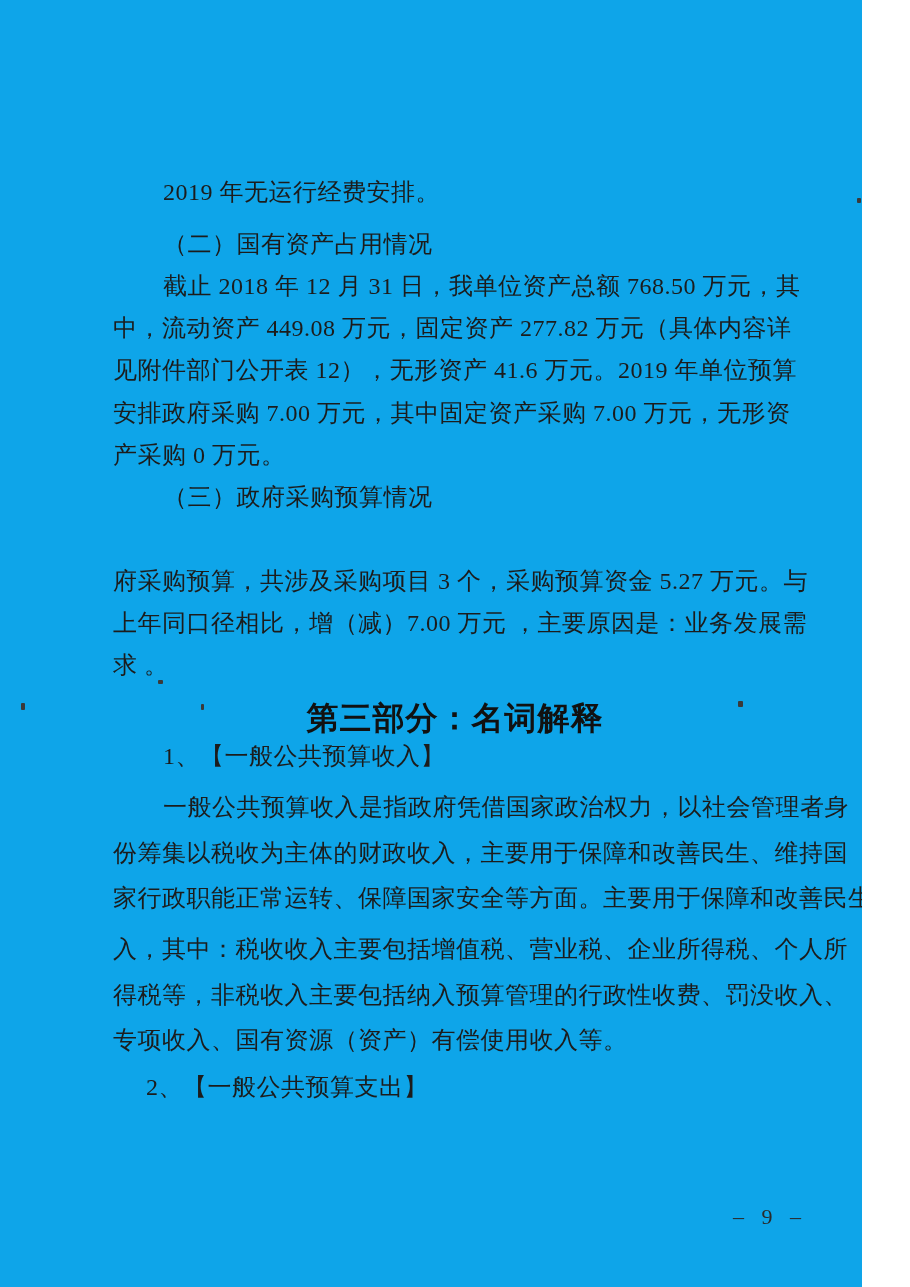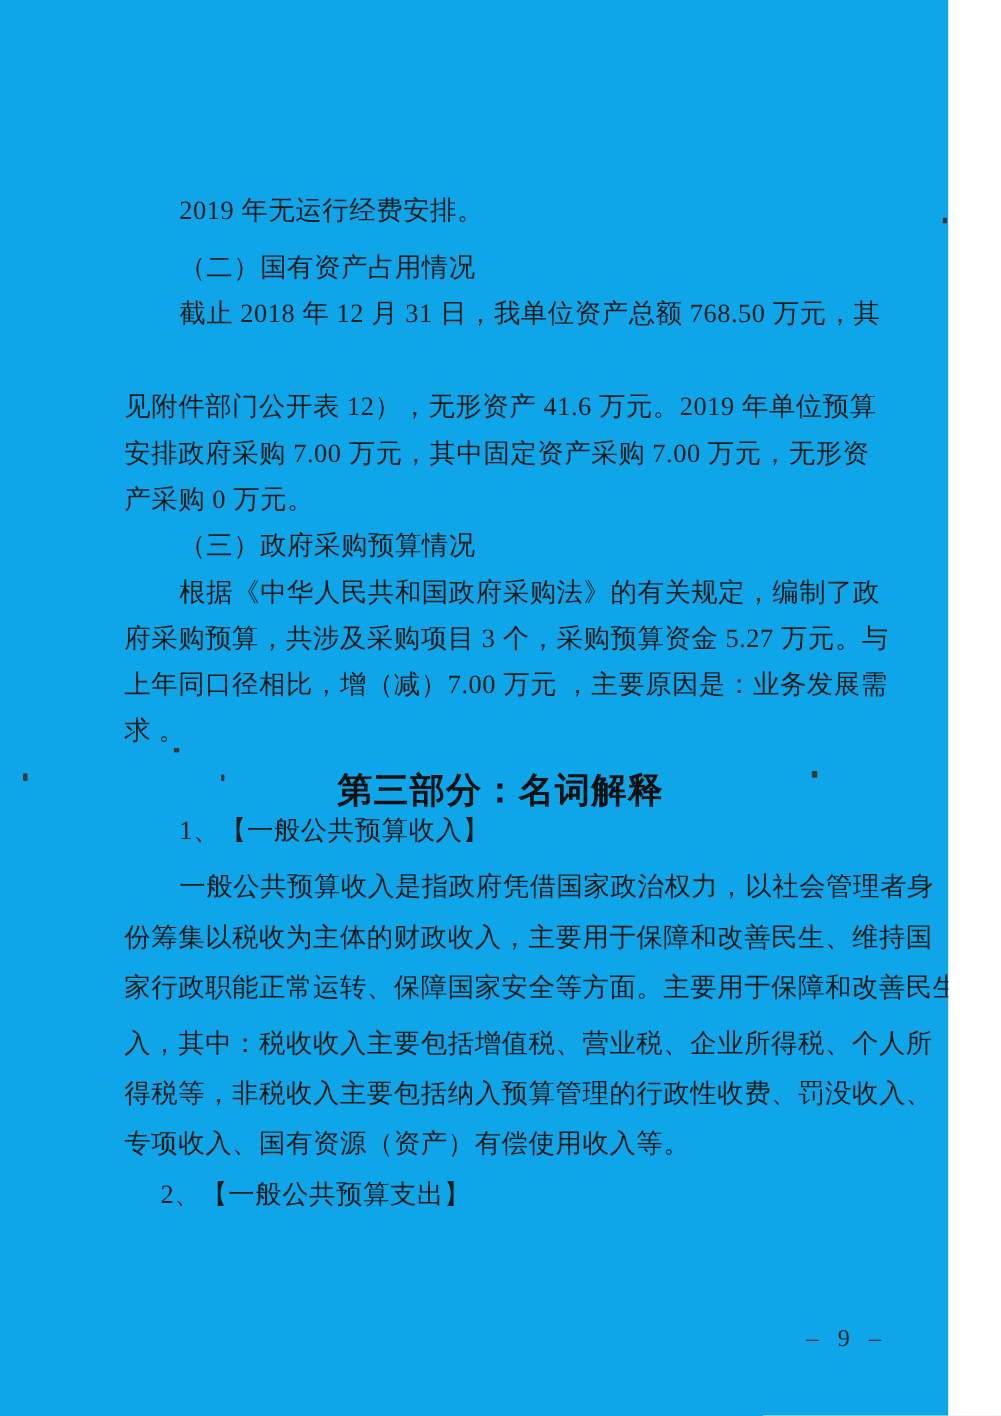--- a/index.html
+++ b/index.html
@@ -47,25 +47,25 @@
   }
 </style>
 </head>
 <body>
 
 <div class="page">
 
   <div class="tline" style="left:163px; top:175px;">2019 年无运行经费安排。</div>
   <div class="tline" style="left:163px; top:227px;">（二）国有资产占用情况</div>
   <div class="tline" style="left:163px; top:269px;">截止 2018 年 12 月 31 日，我单位资产总额 768.50 万元，其</div>
+  <div class="tline" style="left:113px; top:311px;">中，流动资产 449.08 万元，固定资产 277.82 万元（具体内容详</div>
   <div class="tline" style="left:113px; top:353px;">见附件部门公开表 12），无形资产 41.6 万元。2019 年单位预算</div>
   <div class="tline" style="left:113px; top:396px;">安排政府采购 7.00 万元，其中固定资产采购 7.00 万元，无形资</div>
   <div class="tline" style="left:113px; top:438px;">产采购 0 万元。</div>
   <div class="tline" style="left:163px; top:480px;">（三）政府采购预算情况</div>
-  <div class="tline" style="left:163px; top:522px;">根据《中华人民共和国政府采购法》的有关规定，编制了政</div>
   <div class="tline" style="left:113px; top:564px;">府采购预算，共涉及采购项目 3 个，采购预算资金 5.27 万元。与</div>
   <div class="tline" style="left:113px; top:606px;">上年同口径相比，增（减）7.00 万元 ，主要原因是：业务发展需</div>
   <div class="tline" style="left:113px; top:648px;">求 。</div>
 
   <div class="heading" style="top:697px;">第三部分：名词解释</div>
 
   <div class="tline" style="left:151px; top:739px;margin-left:12px;">1、【一般公共预算收入】</div>
   <div class="tline" style="left:163px; top:790px;">一般公共预算收入是指政府凭借国家政治权力，以社会管理者身</div>
   <div class="tline" style="left:113px; top:836px;">份筹集以税收为主体的财政收入，主要用于保障和改善民生、维持国</div>
   <div class="tline" style="left:113px; top:881px;">家行政职能正常运转、保障国家安全等方面。主要用于保障和改善民生</div>

